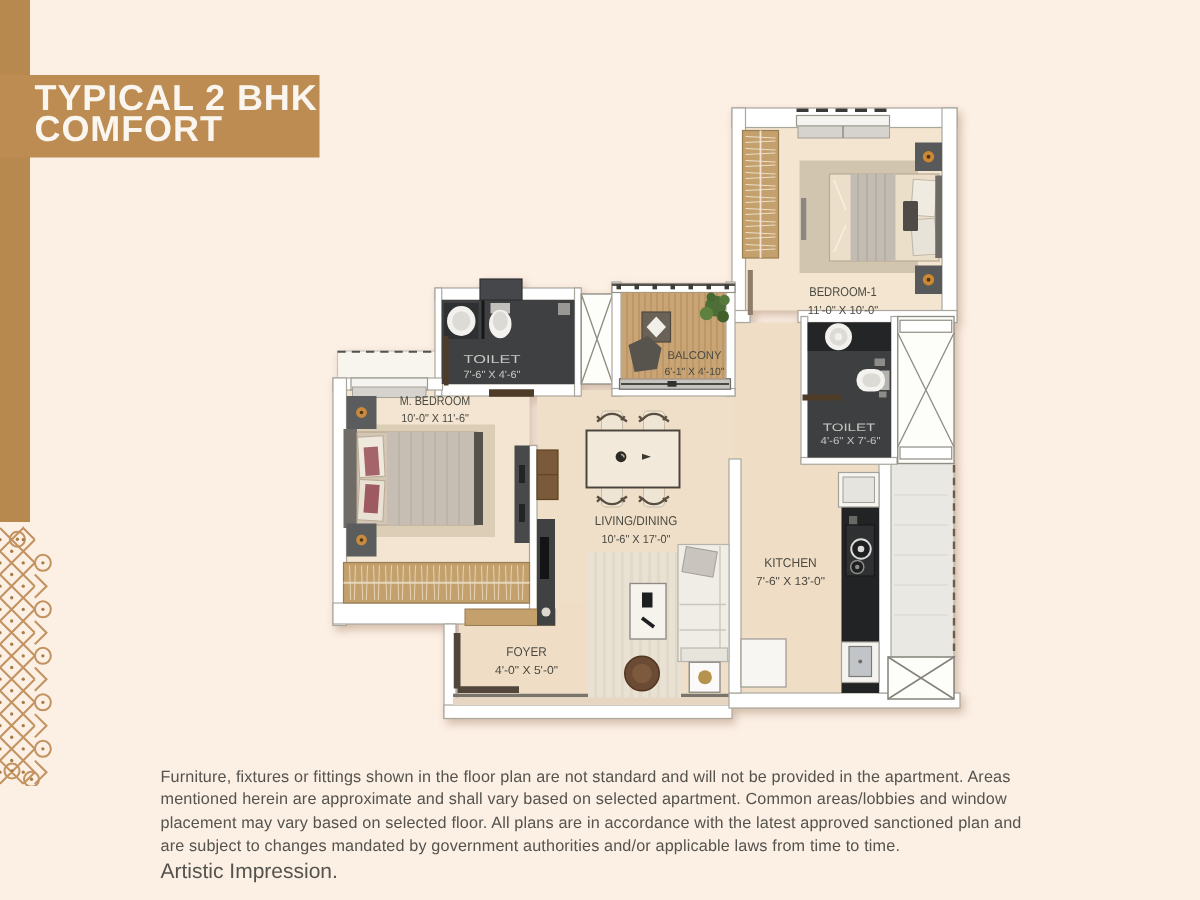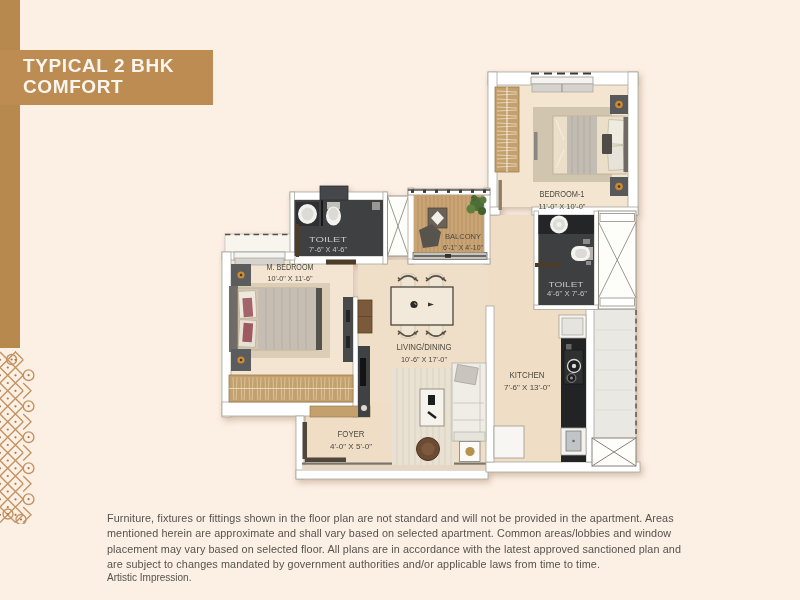--- a/index.html
+++ b/index.html
@@ -6,21 +6,21 @@
 body{width:800px;height:600px;overflow:hidden;background:#fcefe4;font-family:"Liberation Sans",sans-serif;position:relative;}
 .abs{position:absolute;}
 </style>
 </head>
 <body>
 
 <div class="abs" style="left:0;top:0;width:20px;height:348px;background:#b8894f;"></div>
 
 <div class="abs" style="left:0;top:50px;width:213px;height:55px;background:#bc8c52;"></div>
 
-<div class="abs" style="left:23px;top:55px;width:190px;color:#faf6ef;font-size:19px;font-weight:bold;letter-spacing:0.6px;line-height:21px;">TYPICAL 2 BHK<br>COMFORT</div>
+<div class="abs" style="left:23px;top:55px;width:190px;color:#faf6ef;font-size:24px;font-weight:bold;letter-spacing:0.6px;line-height:21px;">TYPICAL 2 BHK<br>COMFORT</div>
 
 <svg class="abs" style="left:0;top:350px;" width="48" height="174" viewBox="0 0 48 174">
 <path d="M15.0,1.5 L23.2,9.8 M0.0,2.0 L23.2,25.2 M0.0,17.5 L23.2,40.8 M0.0,33.0 L23.2,56.2 M0.0,48.5 L23.2,71.8 M0.0,64.0 L23.2,87.2 M0.0,79.5 L23.2,102.8 M0.0,95.0 L23.2,118.2 M0.0,110.5 L23.2,133.8 M0.0,126.0 L23.2,149.2 M0.0,141.5 L23.2,164.8 M0.0,157.0 L15.5,172.5 M0.0,17.5 L16.0,1.5 M0.0,33.0 L23.2,9.8 M0.0,48.5 L23.2,25.2 M0.0,64.0 L23.2,40.8 M0.0,79.5 L23.2,56.2 M0.0,95.0 L23.2,71.8 M0.0,110.5 L23.2,87.2 M0.0,126.0 L23.2,102.8 M0.0,141.5 L23.2,118.2 M0.0,157.0 L23.2,133.8 M0.0,172.5 L23.2,149.2 M15.5,172.5 L23.2,164.8" stroke="#c29361" stroke-width="1.35" fill="none"></path>
 <path d="M23.2,33.0 L31,40.8 L23.2,48.5 M23.2,64.0 L31,71.8 L23.2,79.5 M23.2,95.0 L31,102.8 L23.2,110.5 M23.2,126.1 L31,133.8 L23.2,141.6 M23.2,157.1 L31,164.8 L23.2,172.6" stroke="#c29361" stroke-width="1.35" fill="none"></path>
 <g stroke="#c29361" stroke-width="1.35" fill="none">
       <circle cx="28.6" cy="25.2" r="5.3"></circle>
       <circle cx="28.6" cy="56.2" r="5.3"></circle>
       <circle cx="28.6" cy="87.2" r="5.3"></circle>
       <circle cx="28.6" cy="118.2" r="5.3"></circle>
       <circle cx="28.6" cy="149.2" r="5.3"></circle>
@@ -470,13 +470,13 @@
 
 <g font-family="Liberation Sans, sans-serif" fill="#4b4a41" text-anchor="middle">
 <text x="351" y="437" font-size="8.5" textLength="27" lengthAdjust="spacingAndGlyphs">FOYER</text>
 <text x="351" y="449" font-size="7.8" textLength="42" lengthAdjust="spacingAndGlyphs">4'-0" X 5'-0"</text>
 </g>
 
 </svg>
 
 <div class="abs" style="left:107px;top:511px;width:640px;color:#55534e;font-size:10.8px;line-height:15.4px;letter-spacing:0.1px;">Furniture, fixtures or fittings shown in the floor plan are not standard and will not be provided in the apartment. Areas<br>mentioned herein are approximate and shall vary based on selected apartment. Common areas/lobbies and window<br>placement may vary based on selected floor. All plans are in accordance with the latest approved sanctioned plan and<br>are subject to changes mandated by government authorities and/or applicable laws from time to time.</div>
 
-<div class="abs" style="left:107px;top:572px;color:#55534e;font-size:10px;">Artistic Impression.</div>
+<div class="abs" style="left:107px;top:572px;color:#55534e;font-size:14px;">Artistic Impression.</div>
 
 </body></html>

